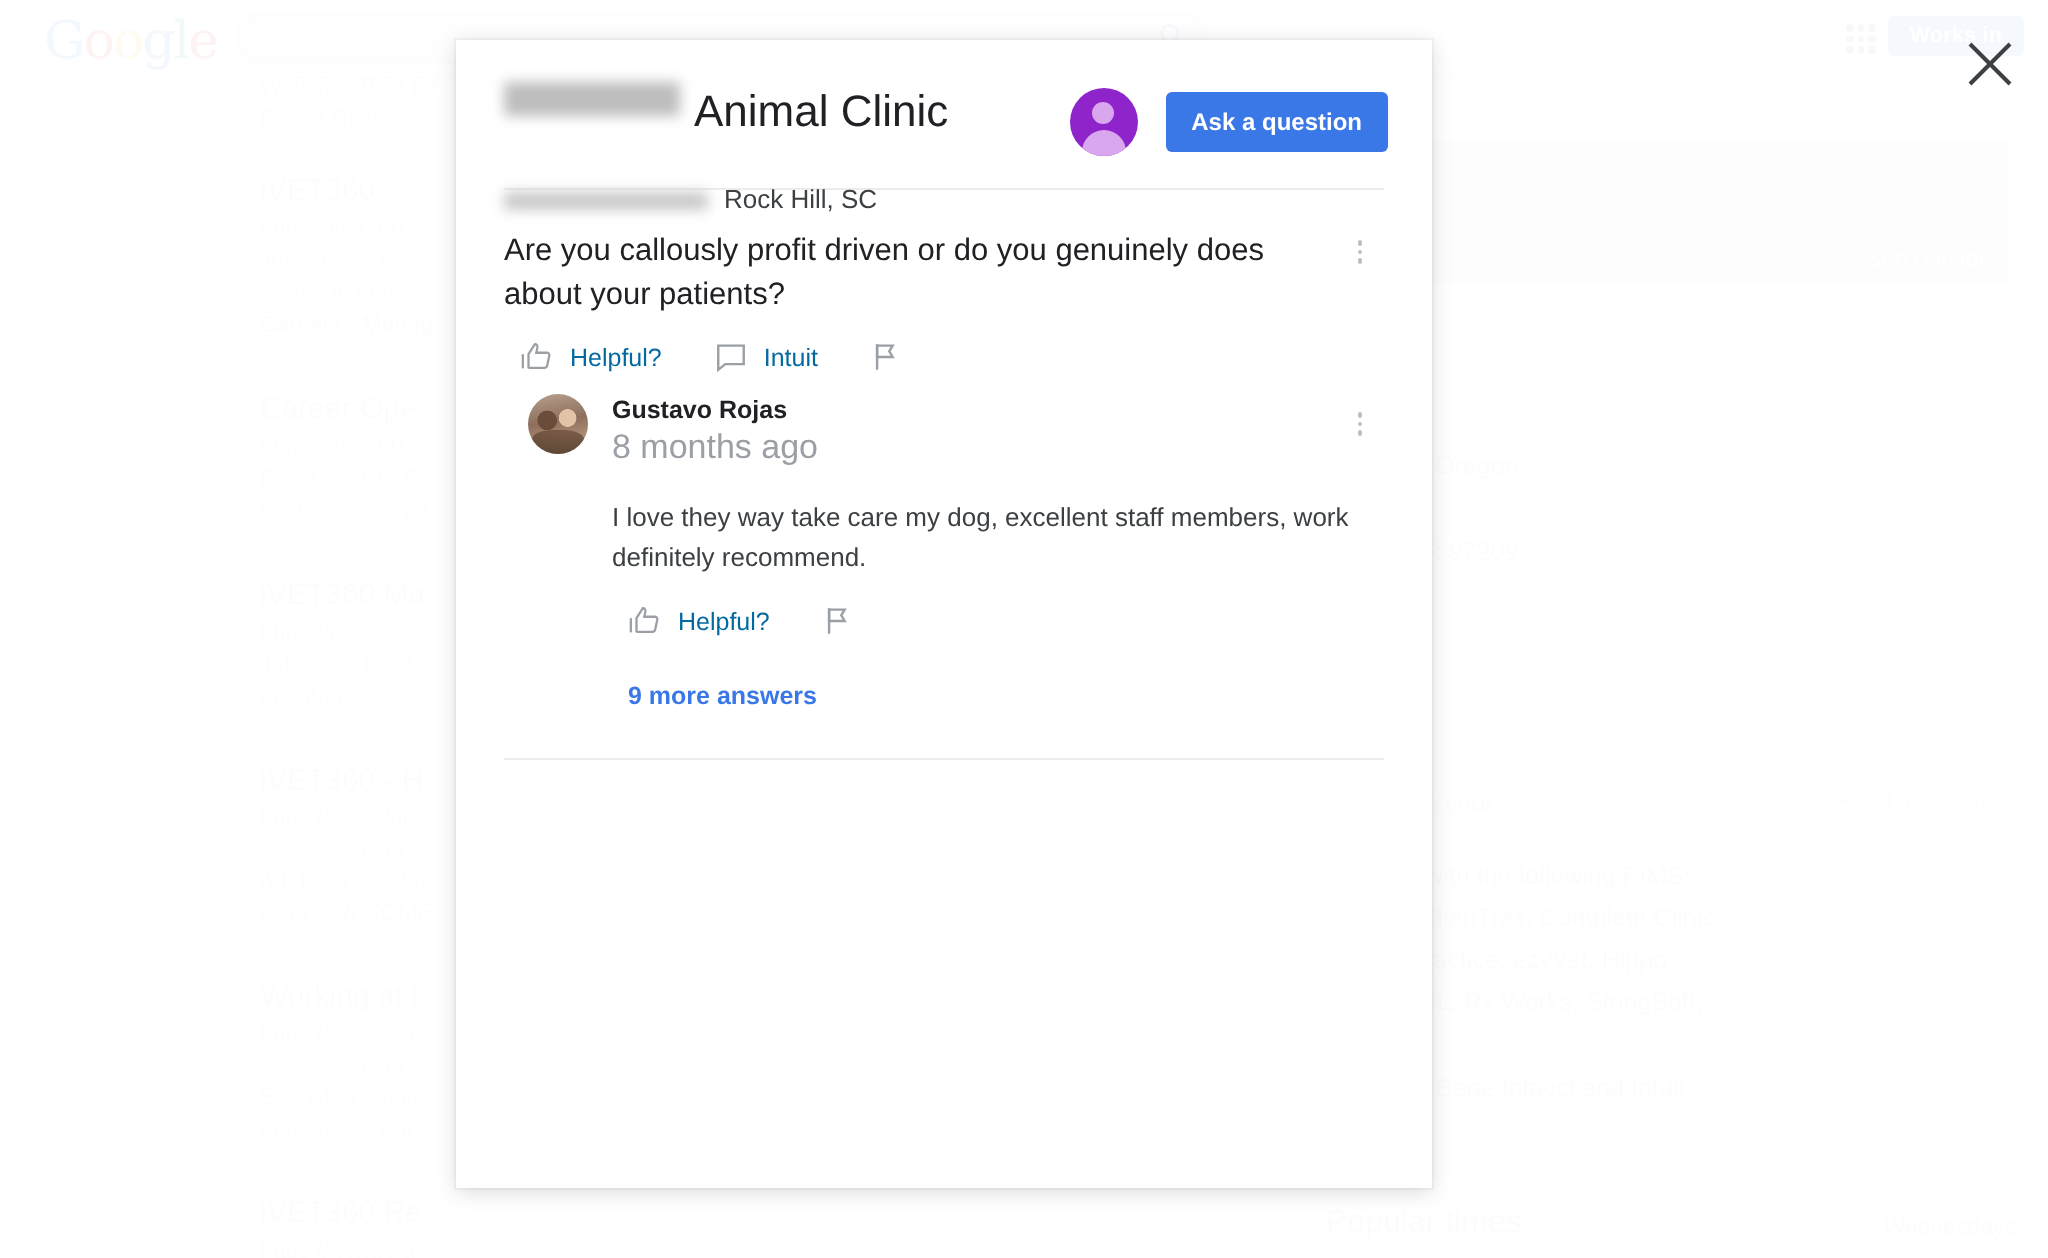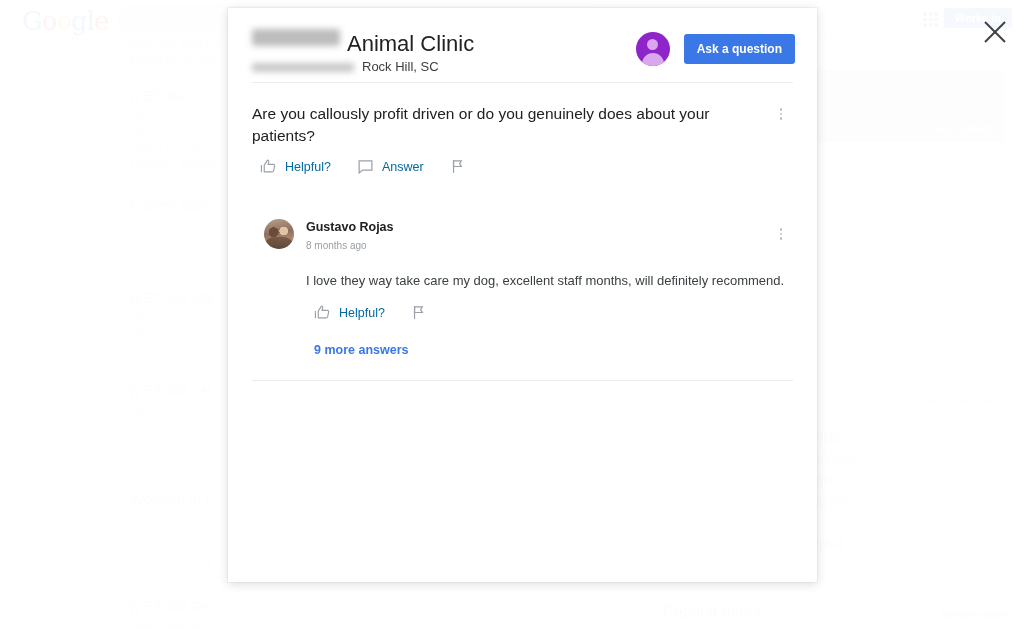--- a/index.html
+++ b/index.html
@@ -237,22 +237,22 @@
     position: absolute;
     right: 14px; top: 17px;
     width: 30px; height: 30px;
     cursor: pointer;
     z-index: 40;
   }
 
   
   #modal {
     position: absolute;
-    left: 228px; top: 8px;
-    width: 589px; height: 574px;
+    left: 228px; top: 20px;
+    width: 488px; height: 574px;
     background: #ffffff;
     box-shadow: 0 2px 10px rgba(0,0,0,0.14), 0 0 0 1px rgba(0,0,0,0.035);
     z-index: 30;
     box-sizing: border-box;
     overflow: hidden;
   }
 
   .modal-header {
     position: relative;
     padding: 22px 24px 0 24px;
@@ -273,21 +273,21 @@
     display: inline-block;
     background: #bdbdbd;
     border-radius: 2px;
     filter: blur(3.2px);
     color: transparent;
     user-select: none;
   }
   .redacted.name { height: 17px; width: 88px; position: relative; top: -1px;}
   .redacted.addr { height: 9px; width: 102px; position: relative; top: 1px; background:#c8c8c8;}
   .biz-sub {
-    margin-top: 1px;
+    margin-top: 22px;
     font-size: 13px;
     color: #3c4043;
     display: flex;
     align-items: center;
     gap: 8px;
   }
   .header-right {
     position: absolute;
     right: 22px; top: 24px;
     display: flex;
@@ -382,21 +382,21 @@
     cursor: pointer;
   }
   .action .lbl {
     font-size: 12.5px;
     color: #0369a1;
   }
   .ico { display:block; }
 
   
   .answer-block {
-    margin-top: 44px;
+    margin-top: 10px;
     padding-left: 12px;
   }
   .answer-head {
     display: flex;
     align-items: flex-start;
     gap: 12px;
     position: relative;
   }
   .ans-avatar {
     width: 30px; height: 30px;
@@ -414,24 +414,25 @@
     background: linear-gradient(180deg, rgba(90,60,40,0.55), rgba(60,40,28,0.75));
     border-radius: 40% 40% 0 0;
   }
   .ans-name {
     font-size: 12.5px;
     font-weight: bold;
     color: #202124;
     line-height: 16px;
   }
   .ans-time {
-    font-size: 10px;
+    font-size: 17px;
     color: #9aa0a6;
     line-height: 18px;
     margin-top: 2px;
+    text-align: center;
   }
   .a-kebab { top: 4px; }
 
   .answer-text {
     font-size: 13px;
     color: #3c4043;
     line-height: 20px;
     margin-top: 16px;
     margin-left: 42px;
   }
@@ -611,21 +612,21 @@
           <svg class="ico" width="17" height="17" viewBox="0 0 24 24" fill="none" stroke="#9aa0a6" stroke-width="1.6">
             <path d="M2 10v10"></path>
               <path d="M6 20V10l4.5-7c1.3 0 2 1 1.8 2.2L11.5 9H19c1.1 0 1.9 1 1.7 2l-1.5 7c-.2.9-1 1.6-1.9 1.6H6z"></path>
           </svg>
           <span class="lbl">Helpful?</span>
         </div>
         <div class="action">
           <svg class="ico" width="17" height="17" viewBox="0 0 24 24" fill="none" stroke="#9aa0a6" stroke-width="1.7">
             <path d="M3 4h18v13H8l-5 4z"></path>
           </svg>
-          <span class="lbl">Answer</span>
+          <span class="lbl">Intuit</span>
         </div>
         <div class="action">
           <svg class="ico" width="17" height="17" viewBox="0 0 24 24" fill="none" stroke="#9aa0a6" stroke-width="1.7">
             <path d="M5 3v18"></path>
               <path d="M5 4h11l-2.4 4L16 12H5z"></path>
           </svg>
           <span class="lbl"></span>
         </div>
       </div>
     </div>
@@ -637,21 +638,21 @@
           <div class="ans-name">Gustavo Rojas</div>
           <div class="ans-time">8 months ago</div>
         </div>
         <div class="kebab a-kebab" style="right:2px;">
           <i></i>
             <i></i>
             <i></i>
         </div>
       </div>
 
-      <p class="answer-text">I love they way take care my dog, excellent staff months, will definitely recommend.</p>
+      <p class="answer-text">I love they way take care my dog, excellent staff members, work definitely recommend.</p>
 
       <div class="answer-actions">
         <div class="action">
           <svg class="ico" width="17" height="17" viewBox="0 0 24 24" fill="none" stroke="#9aa0a6" stroke-width="1.6">
             <path d="M2 10v10"></path>
               <path d="M6 20V10l4.5-7c1.3 0 2 1 1.8 2.2L11.5 9H19c1.1 0 1.9 1 1.7 2l-1.5 7c-.2.9-1 1.6-1.9 1.6H6z"></path>
           </svg>
           <span class="lbl">Helpful?</span>
         </div>
         <div class="action">

